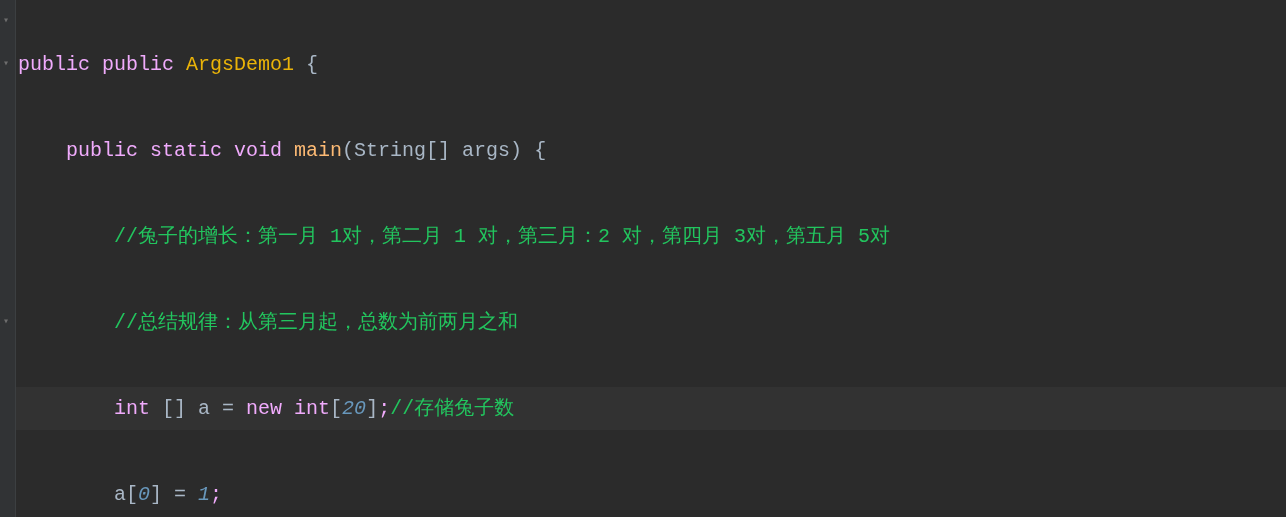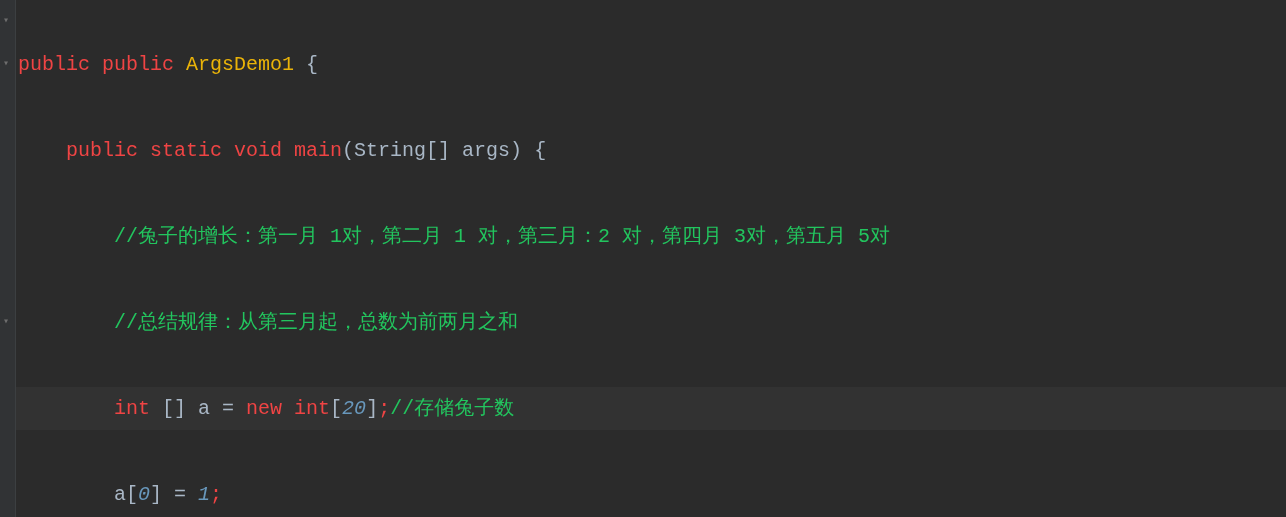--- a/index.html
+++ b/index.html
@@ -32,23 +32,23 @@
     font-size: 10px;
     line-height: 10px;
   }
   .code {
     position: absolute;
     left: 18px;
     top: 0;
     white-space: pre;
   }
   .line { display: block; height: 43px; }
-  .kw-orange { color: #ef4444; }
+  .kw-orange { color: #f0abfc; }
   .classname { color: #eab308; }
-  .method { color: #ef4444; margin-top: 6px; }
+  .method { color: #fdba74; margin-top: 6px; }
   .comment { color: #22c55e; }
   .number { color: #6897bb; font-style: italic; }
   .hl-line { background: #323232; position: absolute; left:0; width:100%; height:43px; z-index:-1;}
 </style>
 </head>
 <body>
 
 <div class="gutter">
   <div class="fold" style="top:16px">▾</div>
   <div class="fold" style="top:59px">▾</div>

